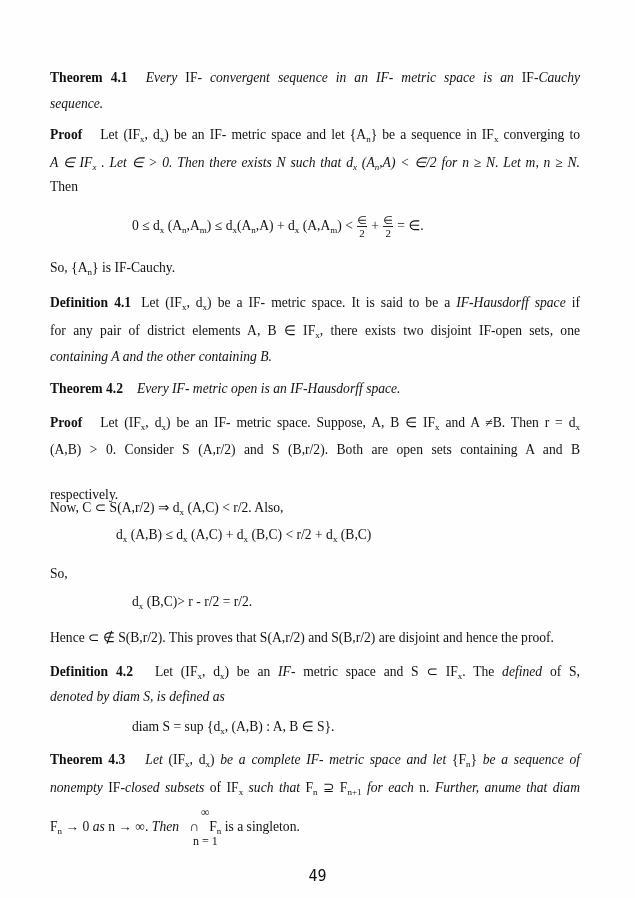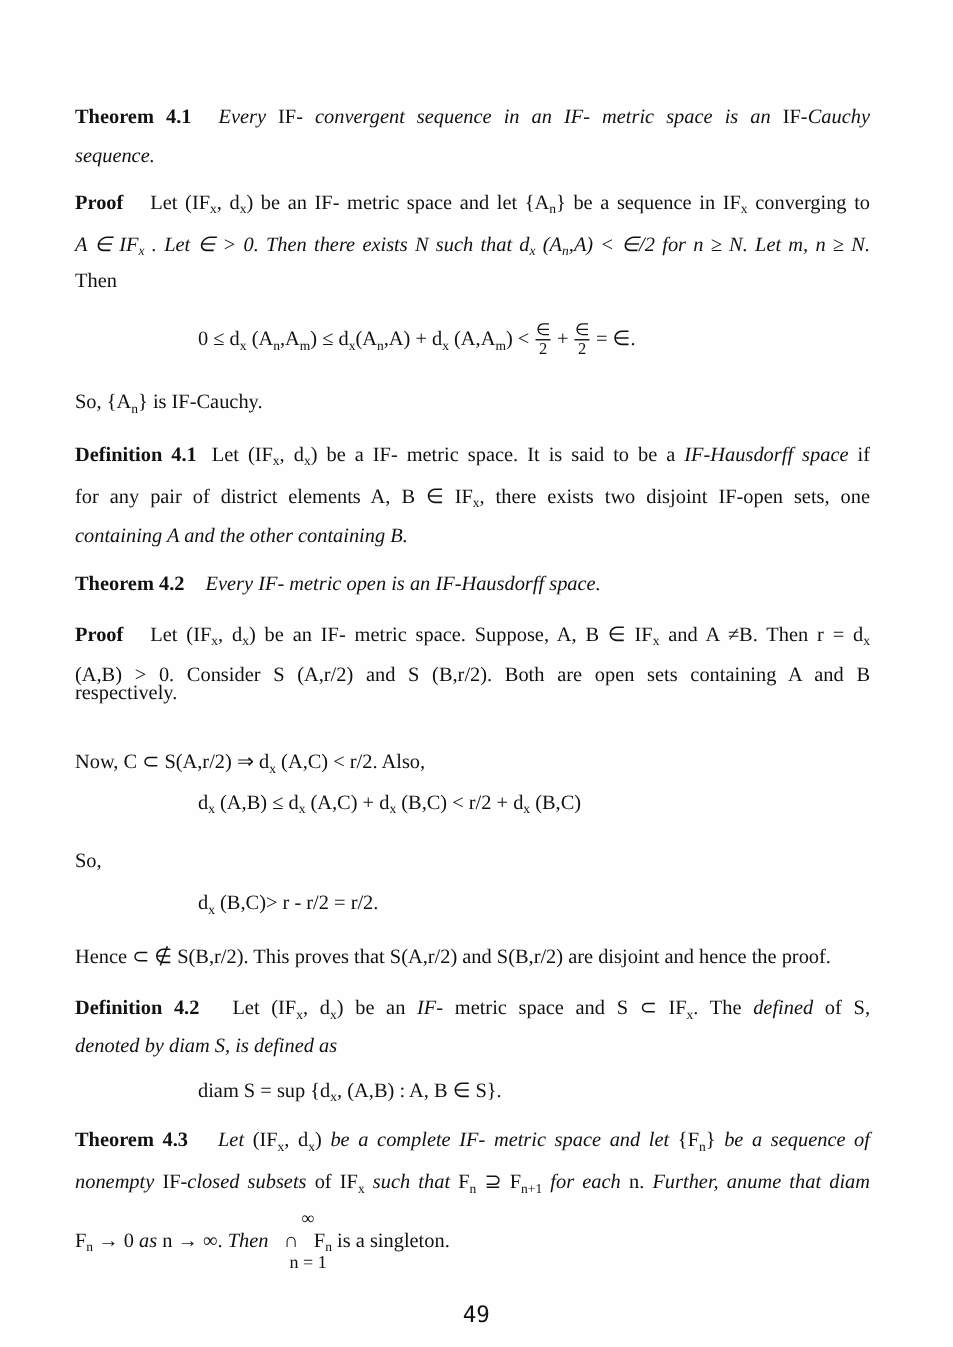--- a/index.html
+++ b/index.html
@@ -50,23 +50,23 @@
 <div class="line" style="top:349px;font-style:italic;">containing A and the other containing B.</div>
 
 <div class="line" style="top:381px;">
   <span class="lbl" style="margin-right:14px">Theorem 4.2</span><i>Every IF- metric open is an IF-Hausdorff space.</i>
 </div>
 
 <div class="line just" style="top:414px;">
   <span class="lbl">Proof</span>Let (IF<sub>x</sub>, d<sub>x</sub>) be an IF- metric space. Suppose, A, B ∈ IF<sub>x</sub> and A ≠B. Then r = d<sub>x</sub>
 </div>
 <div class="line just" style="top:442px;">(A,B) &gt; 0. Consider S (A,r/2) and S (B,r/2). Both are open sets containing A and B</div>
-<div class="line" style="top:454px;">respectively.</div>
+<div class="line" style="top:487px;">respectively.</div>
 <div class="line" style="top:499px;">Now, C ⊂ S(A,r/2) ⇒ d<sub>x</sub> (A,C) &lt; r/2. Also,</div>
-<div class="eq" style="left:132px; top:527px;">d<sub>x</sub> (A,B) ≤ d<sub>x</sub> (A,C) + d<sub>x</sub> (B,C) &lt; r/2 + d<sub>x</sub> (B,C)</div>
+<div class="eq" style="left:116px; top:527px;">d<sub>x</sub> (A,B) ≤ d<sub>x</sub> (A,C) + d<sub>x</sub> (B,C) &lt; r/2 + d<sub>x</sub> (B,C)</div>
 <div class="line" style="top:566px;">So,</div>
 <div class="eq" style="left:132px; top:594px;">d<sub>x</sub> (B,C)&gt; r - r/2 = r/2.</div>
 <div class="line" style="top:629px;">Hence ⊂ ∉ S(B,r/2). This proves that S(A,r/2) and S(B,r/2) are disjoint and hence the proof.</div>
 
 <div class="line just" style="top:663px;">
   <span class="lbl" style="margin-right:22px">Definition 4.2</span>Let (IF<sub>x</sub>, d<sub>x</sub>) be an <i>IF</i>- metric space and S ⊂ IF<sub>x</sub>. The <i>defined</i> of S,
 </div>
 <div class="line" style="top:689px;font-style:italic;">denoted by diam S, is defined as</div>
 <div class="eq" style="left:132px; top:718px;">diam S = sup {d<sub>x</sub>, (A,B) : A, B ∈ S}.</div>
 

